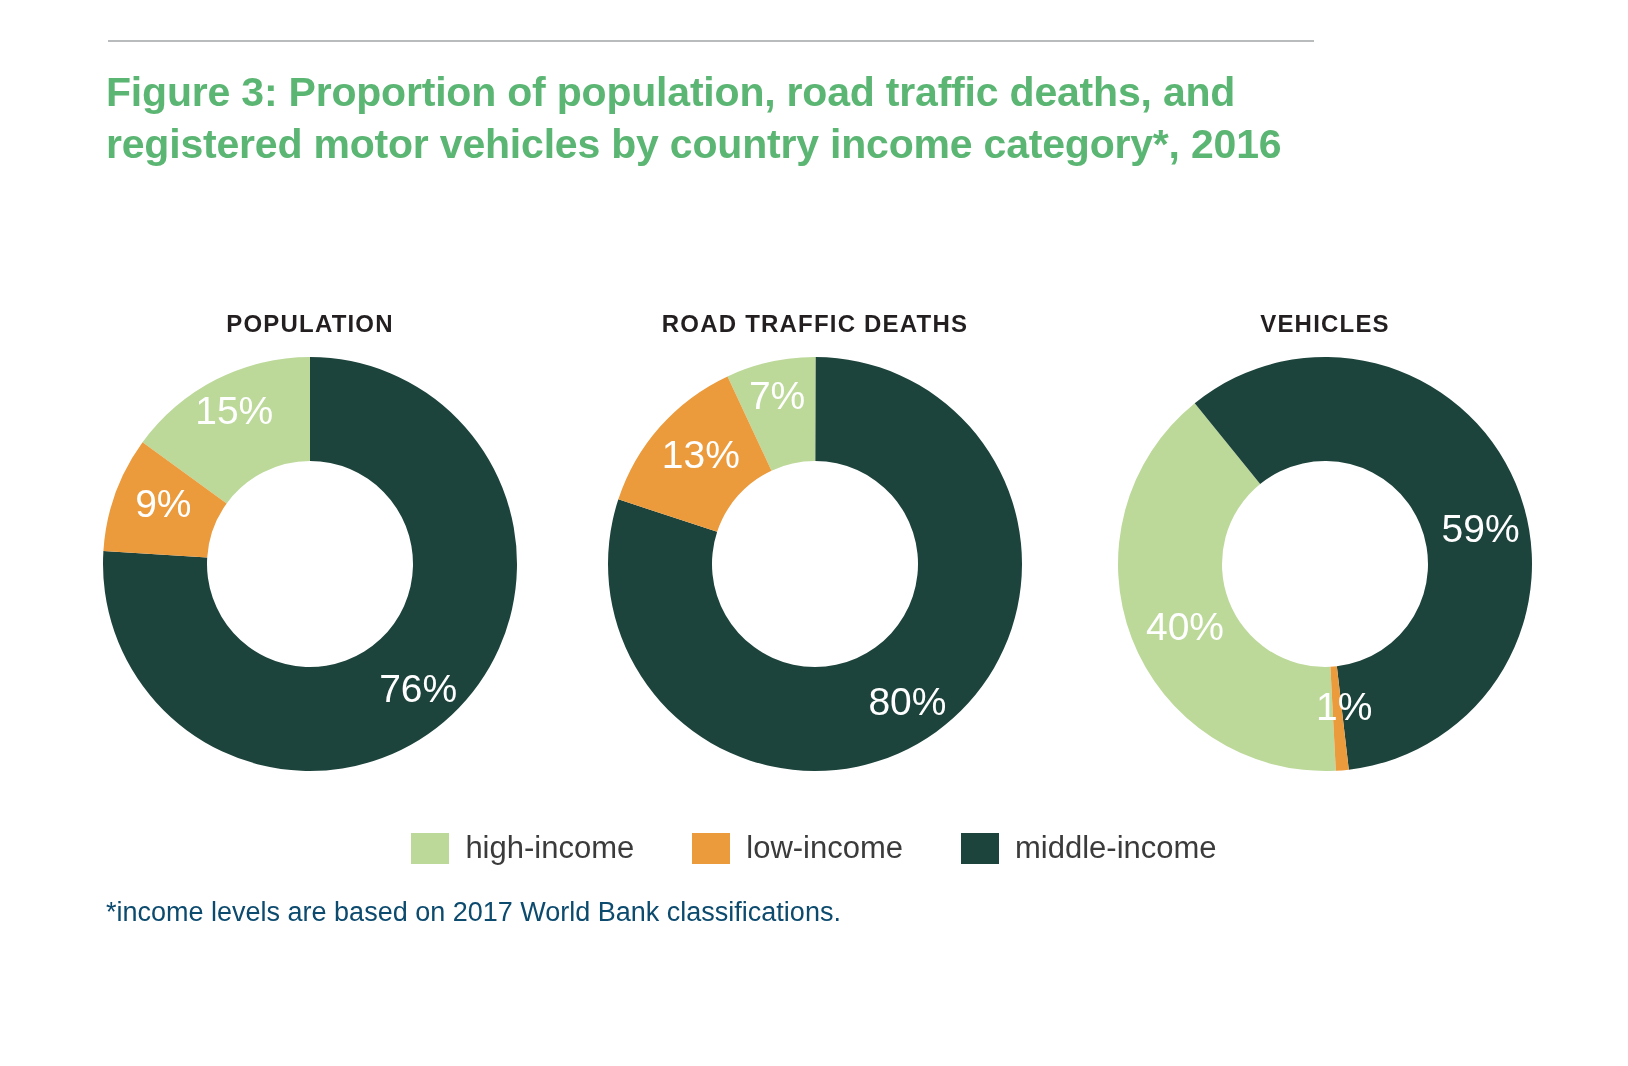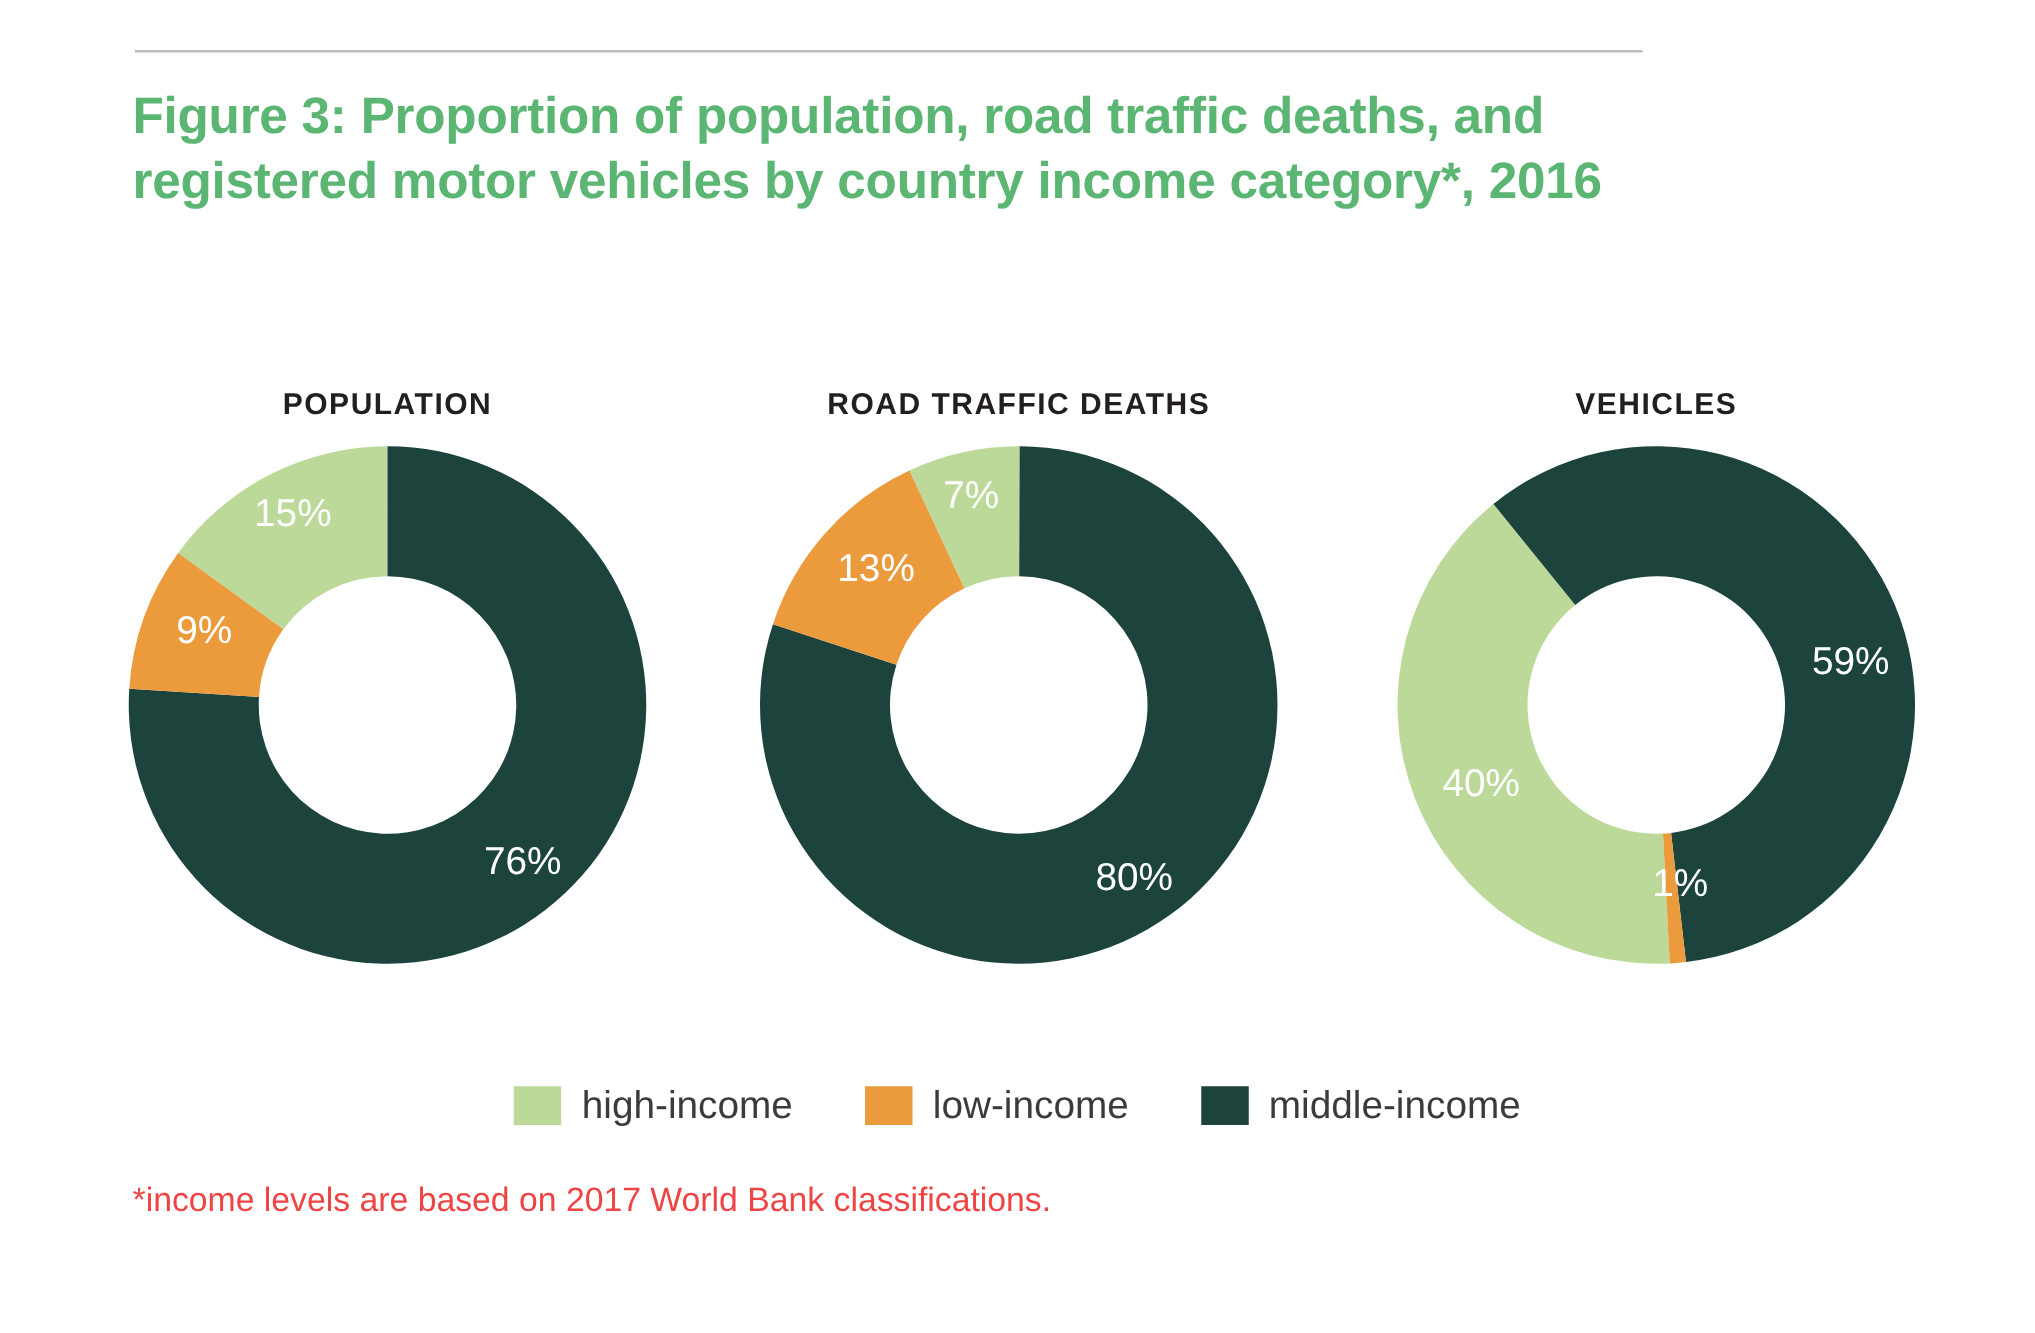--- a/index.html
+++ b/index.html
@@ -69,56 +69,55 @@
     width: 420px;
     height: 420px;
     margin: 0 auto;
   }
   .donut-wrap svg {
     display: block;
   }
   .slice-label {
     position: absolute;
     color: #ffffff;
-    font-size: 31px;
+    font-size: 39px;
     font-weight: normal;
     white-space: nowrap;
     transform: translate(-50%, -50%);
   }
   .legend {
     position: absolute;
     left: 0;
     top: 830px;
     width: 1628px;
     display: flex;
     justify-content: center;
     align-items: center;
     gap: 58px;
-    margin-top: 36px;
   }
   .legend-item {
     display: flex;
     align-items: center;
     gap: 16px;
   }
   .legend-swatch {
     width: 38px;
     height: 31px;
     display: block;
   }
   .legend-label {
     font-size: 31px;
     color: #3b3b3b;
   }
   .footnote {
     position: absolute;
     left: 106px;
-    top: 945px;
+    top: 897px;
     font-size: 27px;
-    color: #ef4444;
+    color: #0c4a6e;
   }
 </style>
 </head>
 <body>
 
 <div class="page">
 
   <div class="top-rule"></div>
 
   <div class="fig-title">Figure 3: Proportion of population, road traffic deaths, and registered motor vehicles by country income category*, 2016</div>

